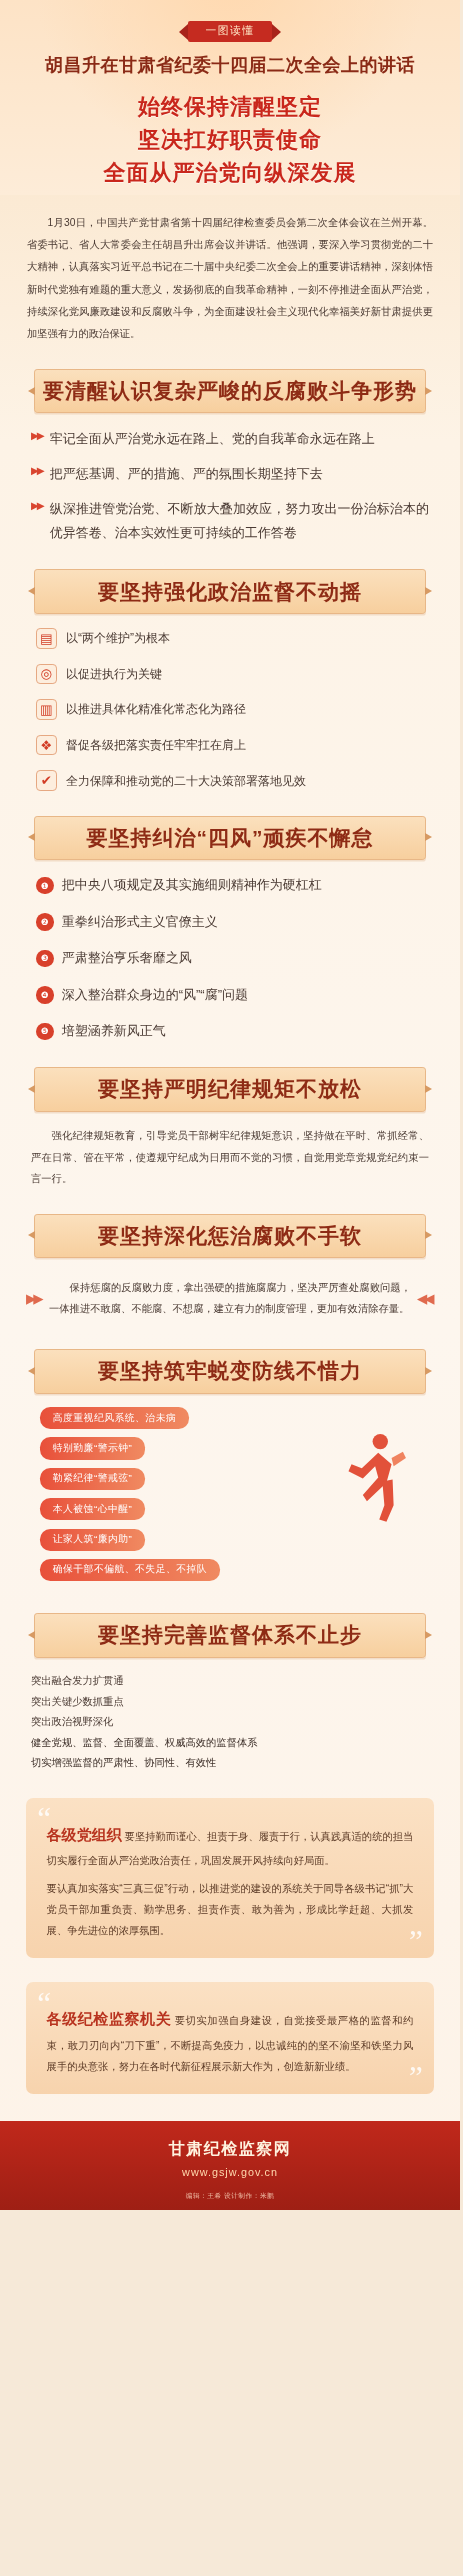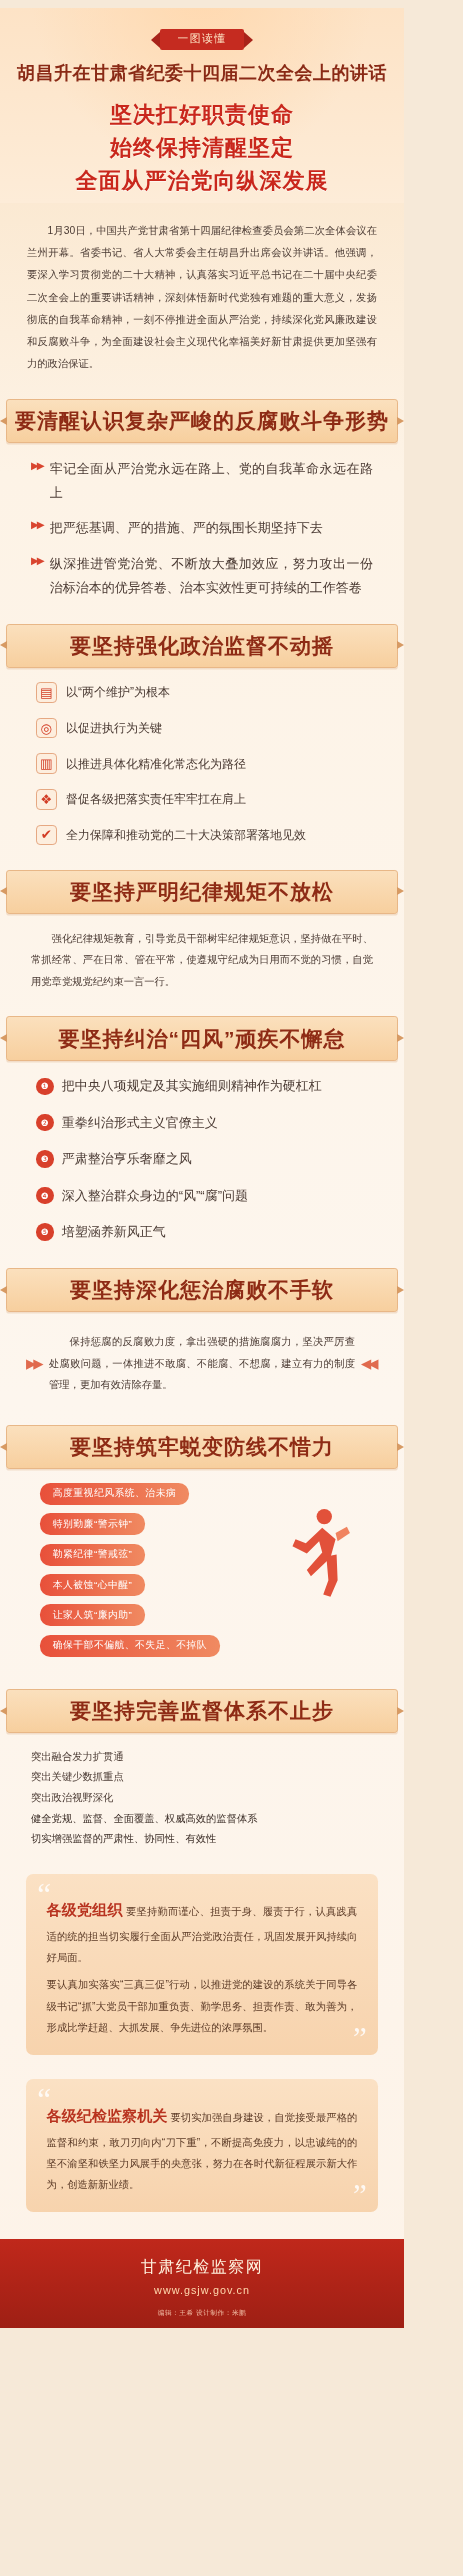--- a/index.html
+++ b/index.html
@@ -3,26 +3,25 @@
 <meta charset="utf-8">
 <style>
   * { box-sizing: border-box; margin: 0; padding: 0; }
   body {
     width: 464px;
     font-family: "Liberation Sans", sans-serif;
     background: #f6e9d8;
     color: #333;
   }
   .page {
-    width: 404px;
+    width: 460px;
     position: relative;
     background: linear-gradient(180deg,#fdf2e3 0%, #fbe9d2 8%, #fdf3e6 20%, #fdf6ee 60%, #fdf3e8 100%);
     padding-bottom: 0;
     overflow: hidden;
-    margin-top: 8px;
   }
 
   
   .header {
     position: relative;
     padding: 20.6px 0 5.2px 0;
     text-align: center;
     background:
       radial-gradient(ellipse at 50% -10%, #ffd9b0 0%, rgba(255,217,176,0) 60%),
       linear-gradient(180deg,#fde3c6 0%, #fdecd8 100%);
@@ -253,21 +252,21 @@
 
   
   .footer {
     margin-top: 27px;
     background: linear-gradient(180deg,#c0281b 0%, #9e1f14 100%);
     color: #ffe6c6;
     text-align: center;
     padding: 17.5px 0 9.3px 0;
   }
   .footer .f-title {
-    font-size: 16px; font-weight: normal; letter-spacing: 1.5px; color: #fff3df;
+    font-size: 16px; font-weight: bold; letter-spacing: 1.5px; color: #fff3df;
   }
   .footer .f-url {
     margin-top: 6.2px;
     font-size: 10.8px;
     letter-spacing: 1px;
     color: #ffd9ae;
     font-family: "Liberation Sans", sans-serif;
   }
   .footer .f-credit {
     margin-top: 13.4px;
@@ -278,22 +277,22 @@
 </style>
 </head>
 <body>
 
 <div class="page">
 
   <div class="header">
     <div class="ribbon">一图读懂</div>
     <div class="header-sub">胡昌升在甘肃省纪委十四届二次全会上的讲话</div>
     <div class="big-title">
+      <div>始终保持清醒坚定</div>
       <div>坚决扛好职责使命</div>
-      <div>始终保持清醒坚定</div>
       <div>全面从严治党向纵深发展</div>
     </div>
   </div>
 
   <p class="intro">1月30日，中国共产党甘肃省第十四届纪律检查委员会第二次全体会议在兰州开幕。省委书记、省人大常委会主任胡昌升出席会议并讲话。他强调，要深入学习贯彻党的二十大精神，认真落实习近平总书记在二十届中央纪委二次全会上的重要讲话精神，深刻体悟新时代党独有难题的重大意义，发扬彻底的自我革命精神，一刻不停推进全面从严治党，持续深化党风廉政建设和反腐败斗争，为全面建设社会主义现代化幸福美好新甘肃提供更加坚强有力的政治保证。</p>
 
   <div class="section">
     <div class="banner">要清醒认识复杂严峻的反腐败斗争形势</div>
     <div class="list">
       <div class="item">
@@ -331,25 +330,20 @@
         <span class="item-text">督促各级把落实责任牢牢扛在肩上</span>
       </div>
       <div class="icon-item">
         <span class="icon-box">✔</span>
         <span class="item-text">全力保障和推动党的二十大决策部署落地见效</span>
       </div>
     </div>
   </div>
 
   <div class="section">
-    <div class="banner">要坚持严明纪律规矩不放松</div>
-    <p class="panel">强化纪律规矩教育，引导党员干部树牢纪律规矩意识，坚持做在平时、常抓经常、严在日常、管在平常，使遵规守纪成为日用而不觉的习惯，自觉用党章党规党纪约束一言一行。</p>
-  </div>
-
-  <div class="section">
     <div class="banner">要坚持纠治“四风”顽疾不懈怠</div>
     <div class="num-list">
       <div class="num-item">
         <span class="num-circle">❶</span>
         <span class="item-text">把中央八项规定及其实施细则精神作为硬杠杠</span>
       </div>
       <div class="num-item">
         <span class="num-circle">❷</span>
         <span class="item-text">重拳纠治形式主义官僚主义</span>
       </div>
@@ -359,20 +353,25 @@
       </div>
       <div class="num-item">
         <span class="num-circle">❹</span>
         <span class="item-text">深入整治群众身边的“风”“腐”问题</span>
       </div>
       <div class="num-item">
         <span class="num-circle">❺</span>
         <span class="item-text">培塑涵养新风正气</span>
       </div>
     </div>
+  </div>
+
+  <div class="section">
+    <div class="banner">要坚持严明纪律规矩不放松</div>
+    <p class="panel">强化纪律规矩教育，引导党员干部树牢纪律规矩意识，坚持做在平时、常抓经常、严在日常、管在平常，使遵规守纪成为日用而不觉的习惯，自觉用党章党规党纪约束一言一行。</p>
   </div>
 
   <div class="section">
     <div class="banner">要坚持深化惩治腐败不手软</div>
     <div class="panel-arrows">
       <span class="side left">▶▶</span>
       <span class="side right">▶▶</span>
       <p class="panel" style="margin:0">保持惩腐的反腐败力度，拿出强硬的措施腐腐力，坚决严厉查处腐败问题，一体推进不敢腐、不能腐、不想腐，建立有力的制度管理，更加有效清除存量。</p>
     </div>
   </div>

